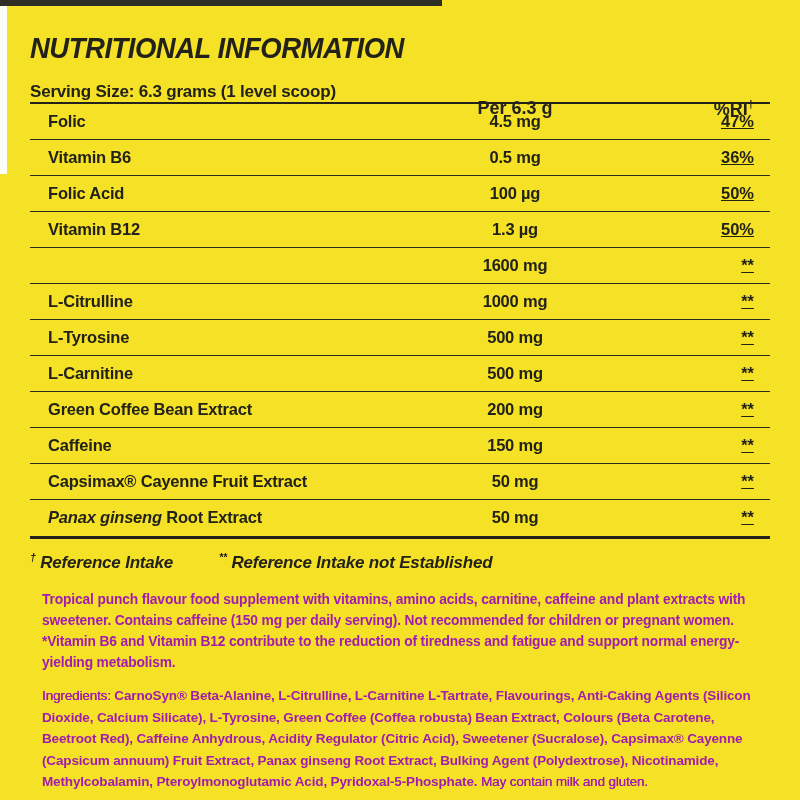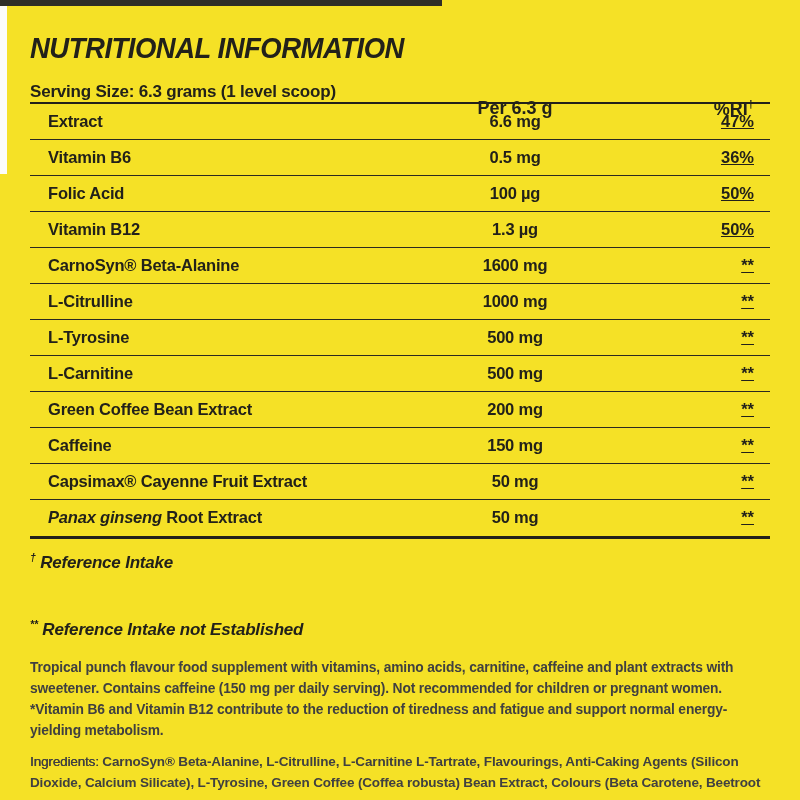--- a/index.html
+++ b/index.html
@@ -37,26 +37,26 @@
     border-bottom:1px solid var(--line);
     font-size:16.5px; font-weight:700; letter-spacing:-0.2px;
   }
   .trow:last-child { border-bottom:none; }
   .name { padding-left:18px; }
   .name .it { font-style:italic; }
   .ri-val { letter-spacing:0;text-decoration:underline; }
 
   .footnotes {
     display:flex; gap:46px; margin-top:12px;
-    font-size:17px; font-weight:700; font-style:italic; letter-spacing:-0.2px;flex-direction:column;
+    font-size:17px; font-weight:700; font-style:italic; letter-spacing:-0.2px;
   }
   .fn sup { font-size:62%; }
 
   .desc, .ingredients {
-    margin:0; letter-spacing:-0.15px; font-weight:700; color:#404040;
+    margin:12px; letter-spacing:-0.15px; font-weight:700; color:#a21caf;
   }
   .desc { margin-top:17px; font-size:13.8px; line-height:21px; }
   .ingredients { margin-top:10px; font-size:13.5px; line-height:21.5px; }
   .ingredients b, .desc b { font-weight:400; text-shadow:0.3px 0 0 currentColor; }
 </style>
 </head>
 <body style="--bg: #F5E126; --ink: #22211A;">
 
 <div class="artifact-topbar"></div>
 <div class="artifact-left"></div>
@@ -66,41 +66,40 @@
   <h1 class="title">NUTRITIONAL INFORMATION</h1>
 
   <div class="head">
     <span class="serving">Serving Size: 6.3 grams (1 level scoop)</span>
     <span class="cell amount hdr">Per 6.3 g</span>
     <span class="cell ri hdr"><span>%RI</span><sup>†</sup></span>
   </div>
 
   <div class="table">
     <div class="trow">
-      <span class="cell name">Extract</span>
-      <span class="cell amount">6.6 mg</span>
+      <span class="cell name">Folic</span>
+      <span class="cell amount">4.5 mg</span>
       <span class="cell ri ri-val">47%</span>
     </div>
     <div class="trow">
       <span class="cell name">Vitamin B6</span>
       <span class="cell amount">0.5 mg</span>
       <span class="cell ri ri-val">36%</span>
     </div>
     <div class="trow">
       <span class="cell name">Folic Acid</span>
       <span class="cell amount">100 µg</span>
       <span class="cell ri ri-val">50%</span>
     </div>
     <div class="trow">
       <span class="cell name">Vitamin B12</span>
       <span class="cell amount">1.3 µg</span>
       <span class="cell ri ri-val">50%</span>
     </div>
     <div class="trow">
-      <span class="cell name">CarnoSyn® Beta-Alanine</span>
       <span class="cell amount">1600 mg</span>
       <span class="cell ri ri-val">**</span>
     </div>
     <div class="trow">
       <span class="cell name">L-Citrulline</span>
       <span class="cell amount">1000 mg</span>
       <span class="cell ri ri-val">**</span>
     </div>
     <div class="trow">
       <span class="cell name">L-Tyrosine</span>

